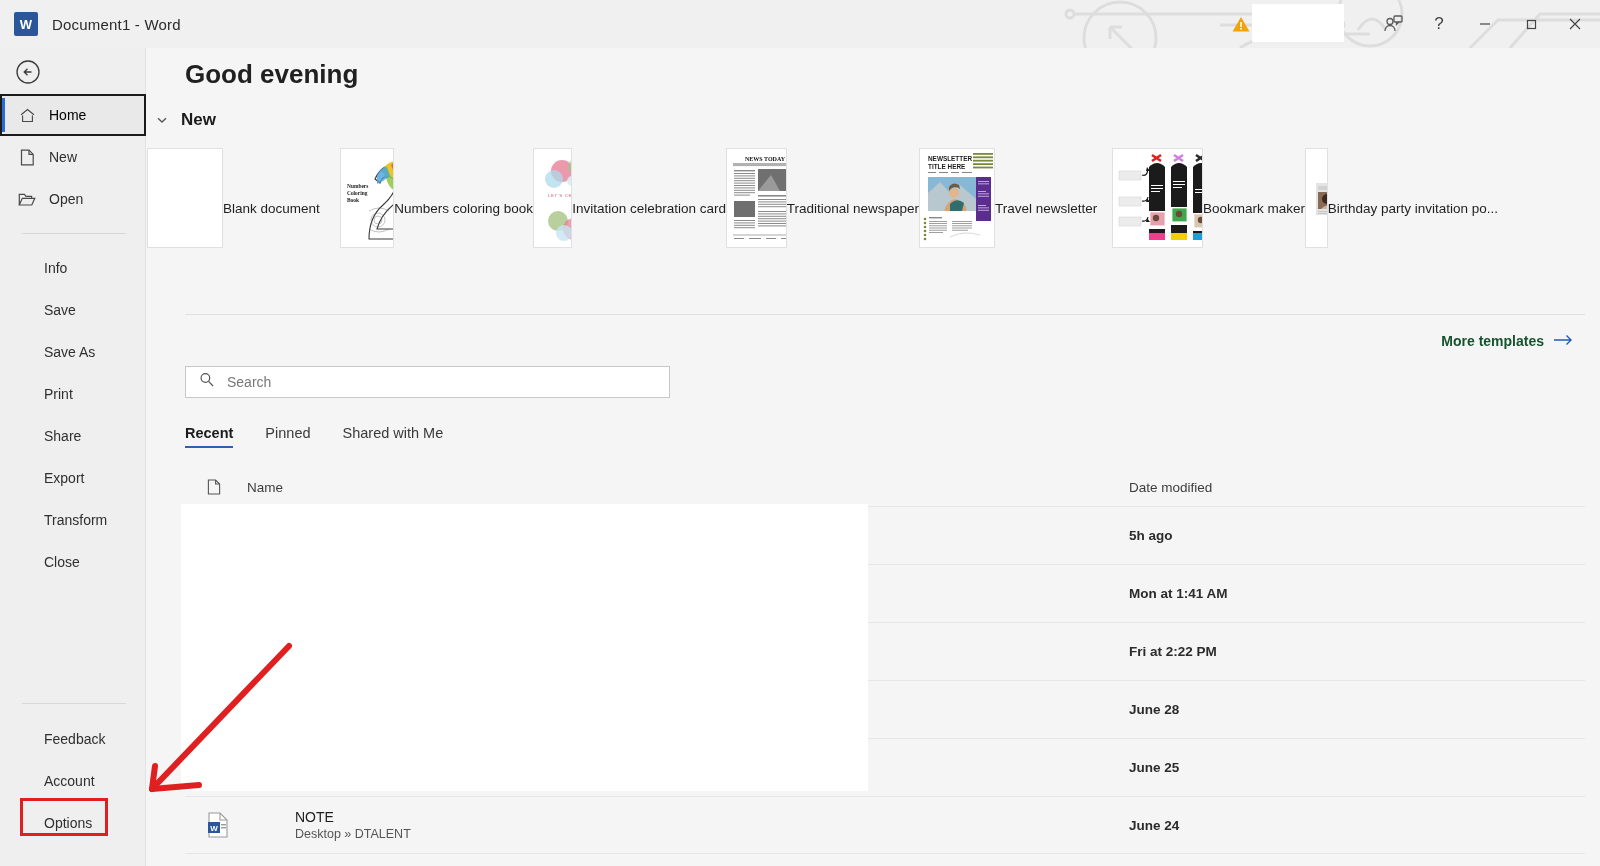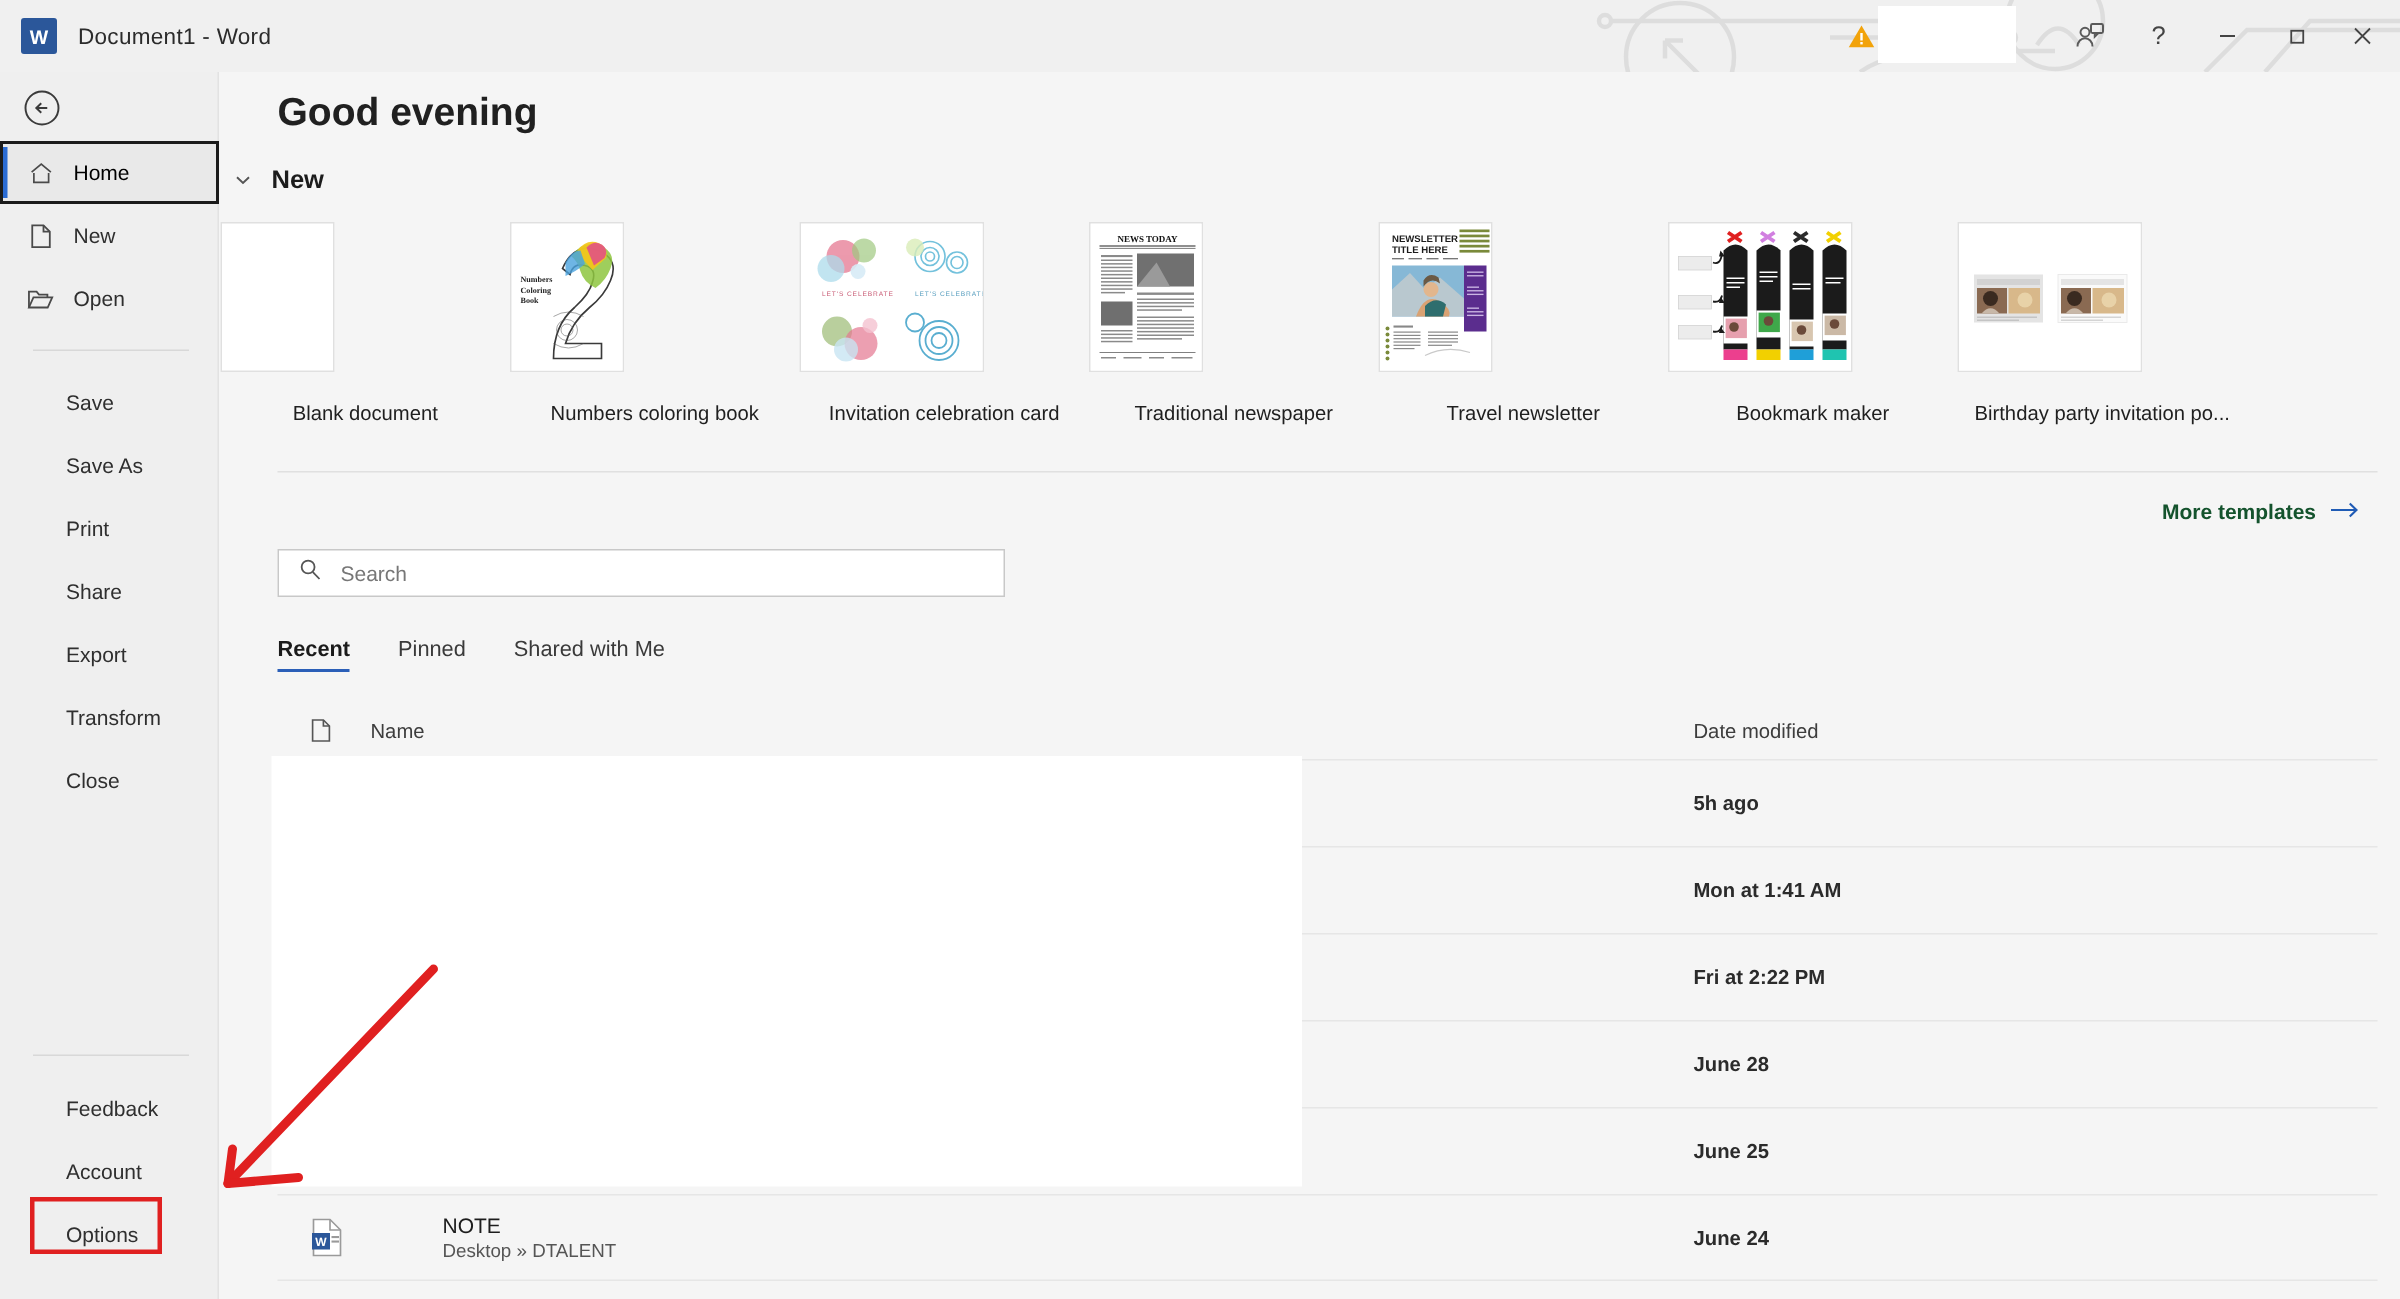--- a/index.html
+++ b/index.html
@@ -85,21 +85,21 @@
   }
 
   
   .main { position: absolute; left: 147px; top: 48px; width: 1453px; height: 818px; background: #f5f5f5; }
   .greeting { position: absolute; left: 38px; top: 11px; font-size: 26px; font-weight: 700; color: #202020; }
   .new-head { position: absolute; left: 8px; top: 62px; display: flex; align-items: center; gap: 12px; }
   .chev { color: #444; display: flex; align-items: center; }
   .new-label { font-size: 17px; font-weight: 600; color: #1c1c1c; }
 
   .templates { position: absolute; left: 0px; top: 100px; width: 1453px; display: flex; }
-  .tpl { width: 193px; display: flex; flex-direction: column; }
+  .tpl { width: 193px; display: flex; align-items: center; }
   .tpl-thumb {
     width: 76px; height: 100px; background: #fff; border: 1px solid #e0e0e0;
     position: relative; overflow: hidden;
   }
   .tpl-thumb.wide { width: 123px; height: 100px; }
   .tpl-caption { margin-top: 20px; font-size: 13.5px; color: #1f1f1f; text-align: center; white-space: nowrap; }
 
   .divider { position: absolute; left: 38px; top: 266px; width: 1400px; height: 1px; background: #e0e0e0; }
   .more-templates {
     position: absolute; right: 27px; top: 285px; display: flex; align-items: center; gap: 9px;
@@ -243,20 +243,23 @@
           <svg width="18" height="15" viewBox="0 0 18 15" fill="none" stroke="#4a4a4a" stroke-width="1.2">
             <path d="M1.3 13 V2.4 H6.4 L8 4.4 H13.6 V6.3"></path>
             <path d="M1.3 13 L4.3 6.3 H16.8 L13.8 13 Z"></path>
           </svg>
         </span>
         <span class="lbl">Open</span>
       </div>
 
       <div class="nav-sep"></div>
 
+      <div class="nav-item text-only">
+        <span class="lbl">Info</span>
+      </div>
       <div class="nav-item text-only">
         <span class="lbl">Save</span>
       </div>
       <div class="nav-item text-only">
         <span class="lbl">Save As</span>
       </div>
       <div class="nav-item text-only">
         <span class="lbl">Print</span>
       </div>
       <div class="nav-item text-only">

